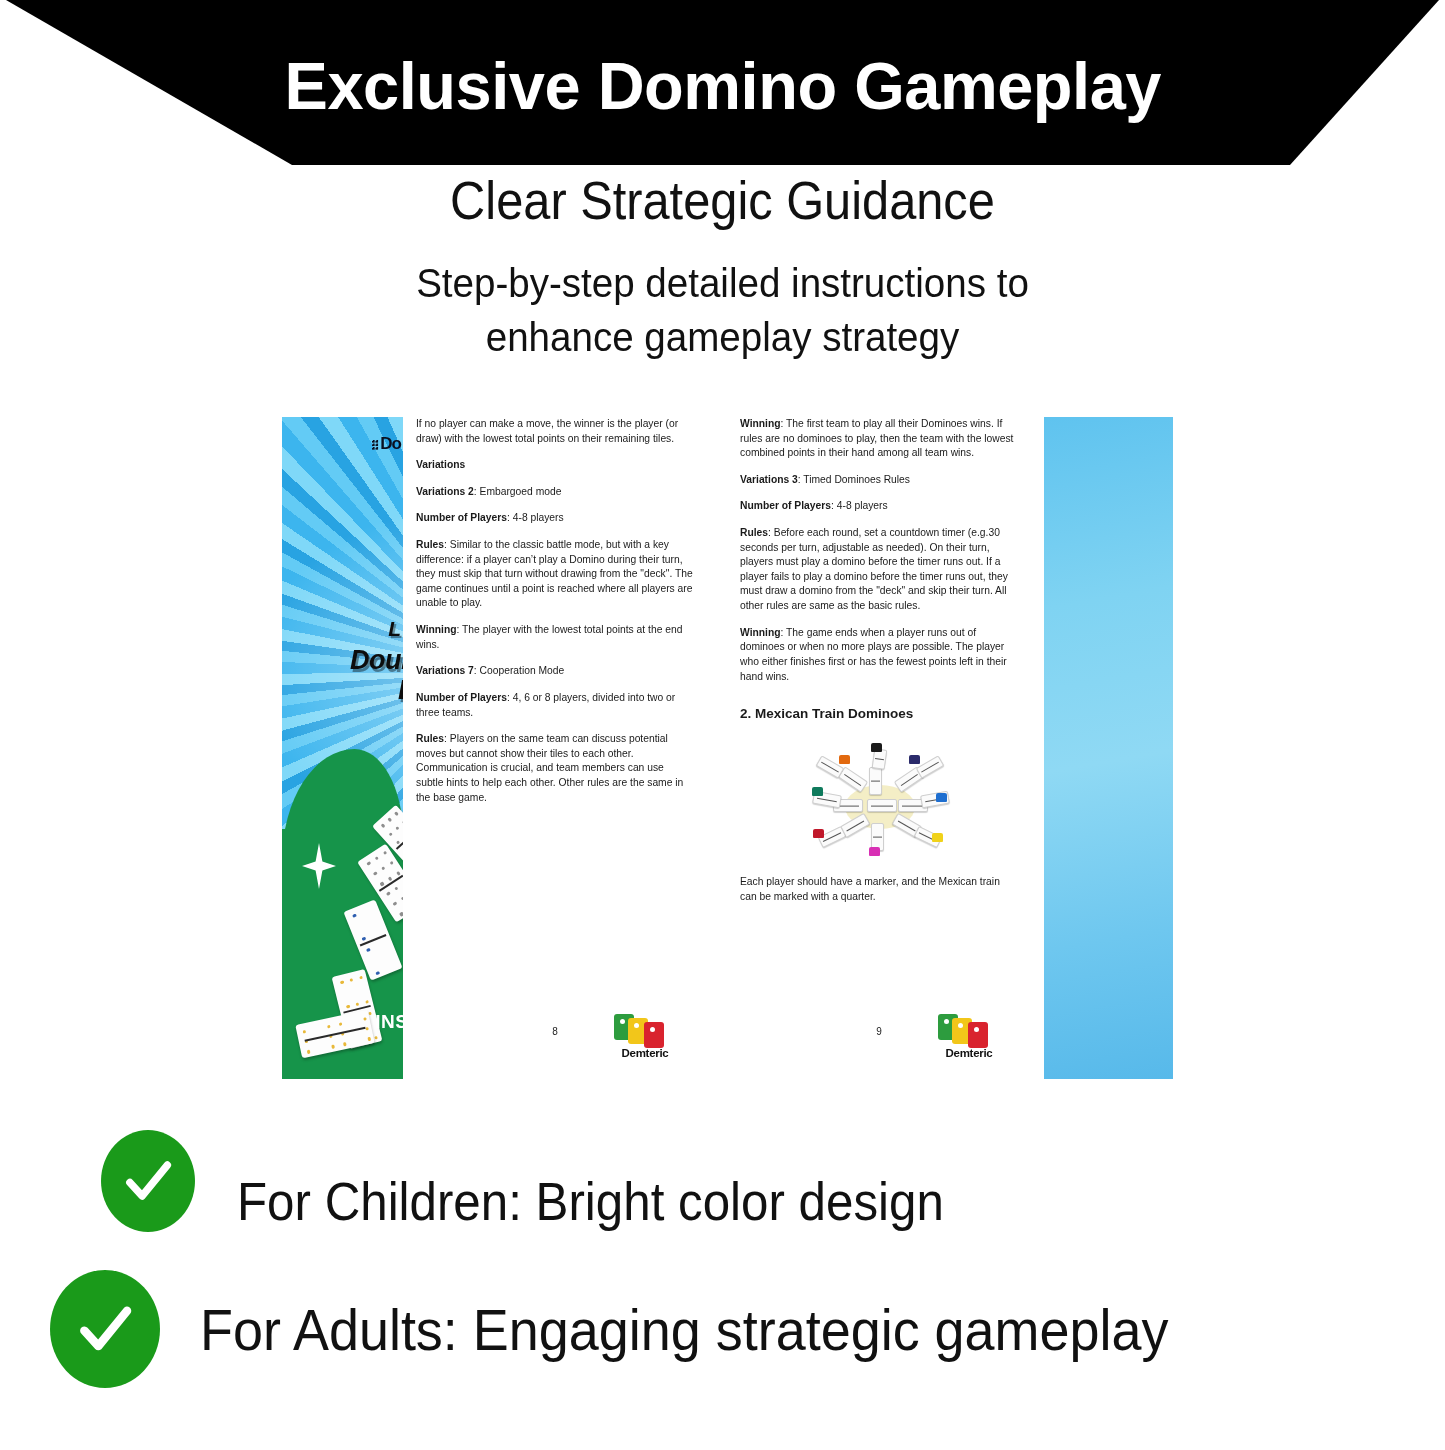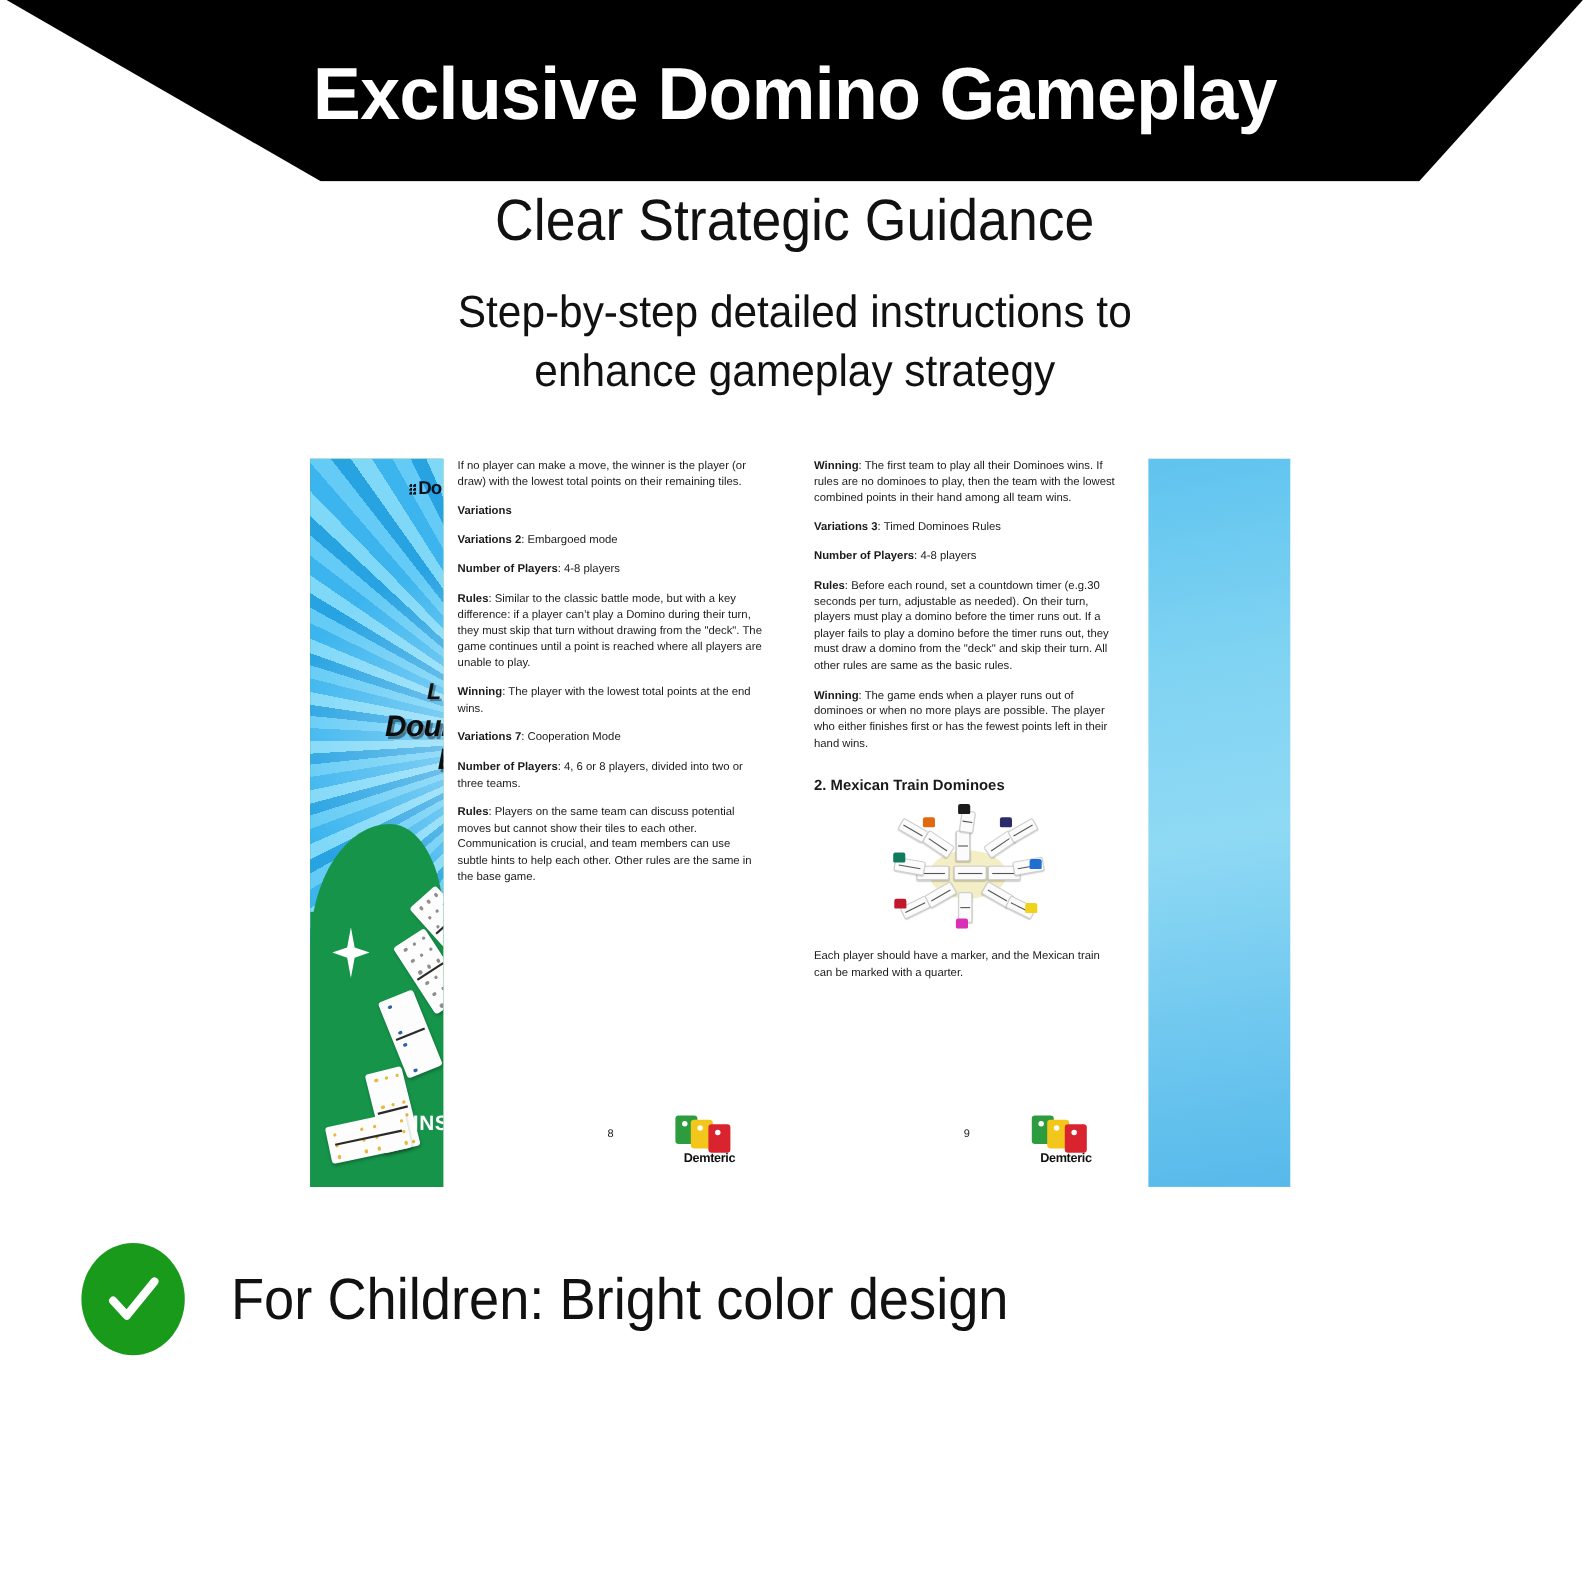--- a/index.html
+++ b/index.html
@@ -127,21 +127,21 @@
     position: absolute; top: 0; width: 278px; height: 662px;
     background: #ffffff; color: #1a1a1a;
     font-family: "Liberation Sans", sans-serif;
     font-size: 10.3px; line-height: 1.42;
   }
   .col-left { left: 148px; }
   .col-right { left: 472px; }
   .page-col p { margin: 0 0 12px 0; text-align: left; }
   .page-col b { font-weight: 700; }
   .p-just { text-align: justify; }
-  .h2 { font-size: 13.5px; font-weight: 700; margin: 20px 0 16px 0; }
+  .h2 { font-size: 13.5px; font-weight: 700; margin: 20px 0 28px 0; }
   .pagenum {
     position: absolute; bottom: 40px; left: 0; width: 278px; text-align: center;
     font-size: 10px; color: #222;
   }
   .footer-logo {
     position: absolute; bottom: 18px; right: 6px; width: 86px; text-align: center;
   }
   .flogo-tiles { position: relative; height: 30px; width: 62px; margin: 0 auto; }
   .ft { position: absolute; width: 20px; height: 26px; border-radius: 3px; }
   .ft .dot { position: absolute; width: 5px; height: 5px; border-radius: 50%; background: #fff; }
@@ -171,21 +171,21 @@
   
   .bluepanel {
     position: absolute; left: 776px; top: 0; width: 129px; height: 662px;
     background: linear-gradient(170deg, #5fc3ef 0%, #7fd3f2 28%, #8fd9f4 52%, #6ec7ef 78%, #57b9ea 100%);
     overflow: hidden;
   }
 
   
   .bullets { position: absolute; left: 0; top: 1130px; width: 1445px; }
   .bullet-row { display: flex; align-items: center; }
-  .row-1 { padding-left: 74px; }
+  .row-1 { padding-left: 101px; align-items: flex-end; }
   .row-2 { padding-left: 50px; margin-top: 38px; }
   .check-circle {
     flex: 0 0 auto; width: 94px; height: 102px; border-radius: 50%;
     background: #1a9a1a; display: flex; align-items: center; justify-content: center;
   }
   .check-circle.big { width: 110px; height: 118px; }
   .check-mark { width: 58px; height: 58px; }
   .bullet-text {
     margin-left: 42px; font-size: 53px; color: #111; font-weight: 400;
     white-space: nowrap; transform: scaleX(0.93); transform-origin: left center;
@@ -383,16 +383,24 @@
 
     <div class="bullet-row row-1">
       <div class="check-circle">
         <svg class="check-mark" viewBox="0 0 24 24">
           <path d="M4.5 12.6 L9.6 18.2 L20 5.4" fill="none" stroke="#ffffff" stroke-width="3.1" stroke-linecap="round" stroke-linejoin="round"></path>
         </svg>
       </div>
       <div class="bullet-text">For Children: Bright color design</div>
     </div>
 
+    <div class="bullet-row row-2">
+      <div class="check-circle big">
+        <svg class="check-mark" viewBox="0 0 24 24" style="width:66px;height:66px">
+          <path d="M4.5 12.6 L9.6 18.2 L20 5.4" fill="none" stroke="#ffffff" stroke-width="3.1" stroke-linecap="round" stroke-linejoin="round"></path>
+        </svg>
+      </div>
+      <div class="bullet-text">For Adults: Engaging strategic gameplay</div>
+    </div>
 
   </div>
 
 </div>
 
 </body></html>

